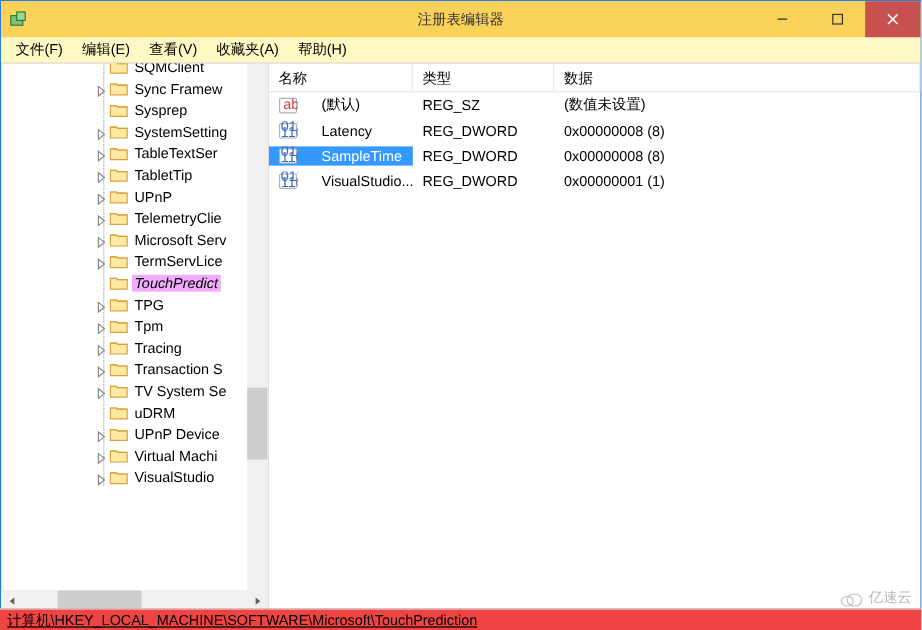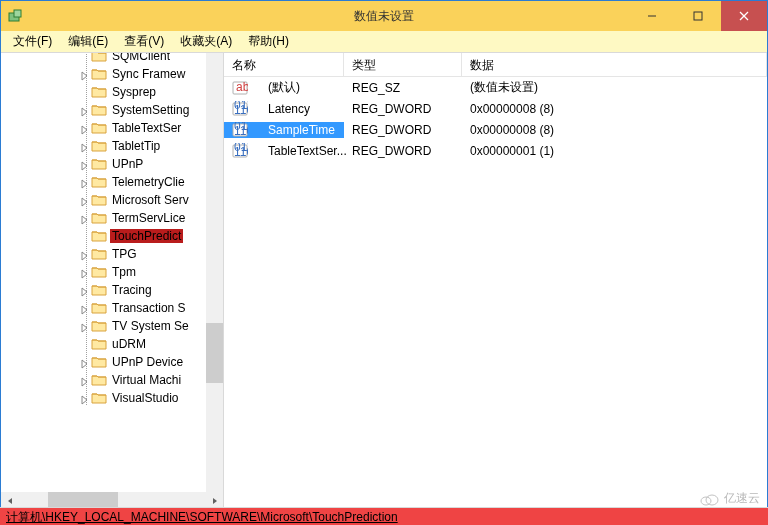--- a/index.html
+++ b/index.html
@@ -10,21 +10,21 @@
   .titlebar .title { position: absolute; left: 50%; transform: translateX(-50%); color: #333; font-size: 12px; }
   .win-controls { display:flex; margin-left:auto; height:100%; }
   .win-btn { width: 46px; display:flex; align-items:center; justify-content:center; }
   .win-btn.close { background:#c75050; color:#fff; width:46px; }
   .menubar { height: 22px; background:#fef9c3; border-bottom:1px solid #d9d9d9; display:flex; align-items:center; padding:0 4px; gap:0; }
   .menu-item { padding: 2px 8px; cursor:default; }
   .content { flex:1; display:flex; min-height:0; }
   .tree-pane { width:223px; border-right:1px solid #d9d9d9; position:relative; overflow:hidden; }
   .tree-inner { position:absolute; left:0; top:-8px; width:210px; }
   .tree-row { height:18px; display:flex; align-items:flex-end; white-space:nowrap; padding-left:90px; position:relative; }
-  .tree-row.selected .label { background:#b91c1c; }
+  .tree-row.selected .label { background:#f0abfc;font-style:italic; }
   .tree-row .expander { position:absolute; left:78px; width:10px; height:10px; }
   .tree-row .folder { width:16px; height:14px; margin-right:3px; flex-shrink:0; }
   .tree-row .label { padding:0 2px; }
   .vline { position:absolute; border-left:1px dotted #a0a0a0; left:85px; top:0; bottom:0; }
   .tree-scroll-h { position:absolute; bottom:0; left:0; right:0; height:17px; background:#f0f0f0; display:flex; align-items:center; }
   .tree-scroll-h .arrow { width:17px; height:17px; background:#f0f0f0; display:flex; align-items:center; justify-content:center; border:none; }
   .tree-scroll-h .track { flex:1; height:17px; background:#f0f0f0; position:relative; }
   .tree-scroll-h .thumb { position:absolute; left:30px; width:70px; height:17px; background:#cdcdcd; }
   .tree-scroll-v { position:absolute; right:0; top:0; bottom:17px; width:17px; background:#f0f0f0; }
   .tree-scroll-v .thumbv { position:absolute; top:270px; height:60px; width:17px; background:#cdcdcd; left:0; }
@@ -50,21 +50,21 @@
 <body>
 
 <div class="window">
   <div class="titlebar">
     <span class="icon">
       <svg width="16" height="16">
           <rect x="2" y="5" width="10" height="8" fill="#7ec17e" stroke="#2e7d32"></rect>
           <rect x="7" y="2" width="7" height="7" fill="#9ed69e" stroke="#2e7d32"></rect>
         </svg>
     </span>
-    <span class="title">数值未设置</span>
+    <span class="title">注册表编辑器</span>
     <div class="win-controls">
       <div class="win-btn">
           <svg width="10" height="10">
             <line x1="1" y1="5" x2="9" y2="5" stroke="#333" stroke-width="1"></line>
           </svg>
         </div>
       <div class="win-btn">
           <svg width="10" height="10">
             <rect x="1" y="1" width="8" height="8" fill="none" stroke="#333"></rect>
           </svg>
@@ -377,21 +377,21 @@
             <div class="cell c-type">REG_DWORD</div>
             <div class="cell c-data">0x00000008 (8)</div>
           </div>
           <div class="list-row">
             <div class="cell c-name">
               <svg class="val-icon" viewBox="0 0 16 16">
                 <rect x="1" y="2" width="14" height="12" rx="1" fill="#fff" stroke="#b0b0b0"></rect>
                 <text x="2" y="8" font-size="5" fill="#3a6fbf">011</text>
                 <text x="2" y="13" font-size="5" fill="#3a6fbf">110</text>
               </svg>
-              <span>TableTextSer...</span>
+              <span>VisualStudio...</span>
             </div>
             <div class="cell c-type">REG_DWORD</div>
             <div class="cell c-data">0x00000001 (1)</div>
           </div>
         </div>
     </div>
   </div>
 </div>
 
 <div class="statusbar">计算机\HKEY_LOCAL_MACHINE\SOFTWARE\Microsoft\TouchPrediction</div>

